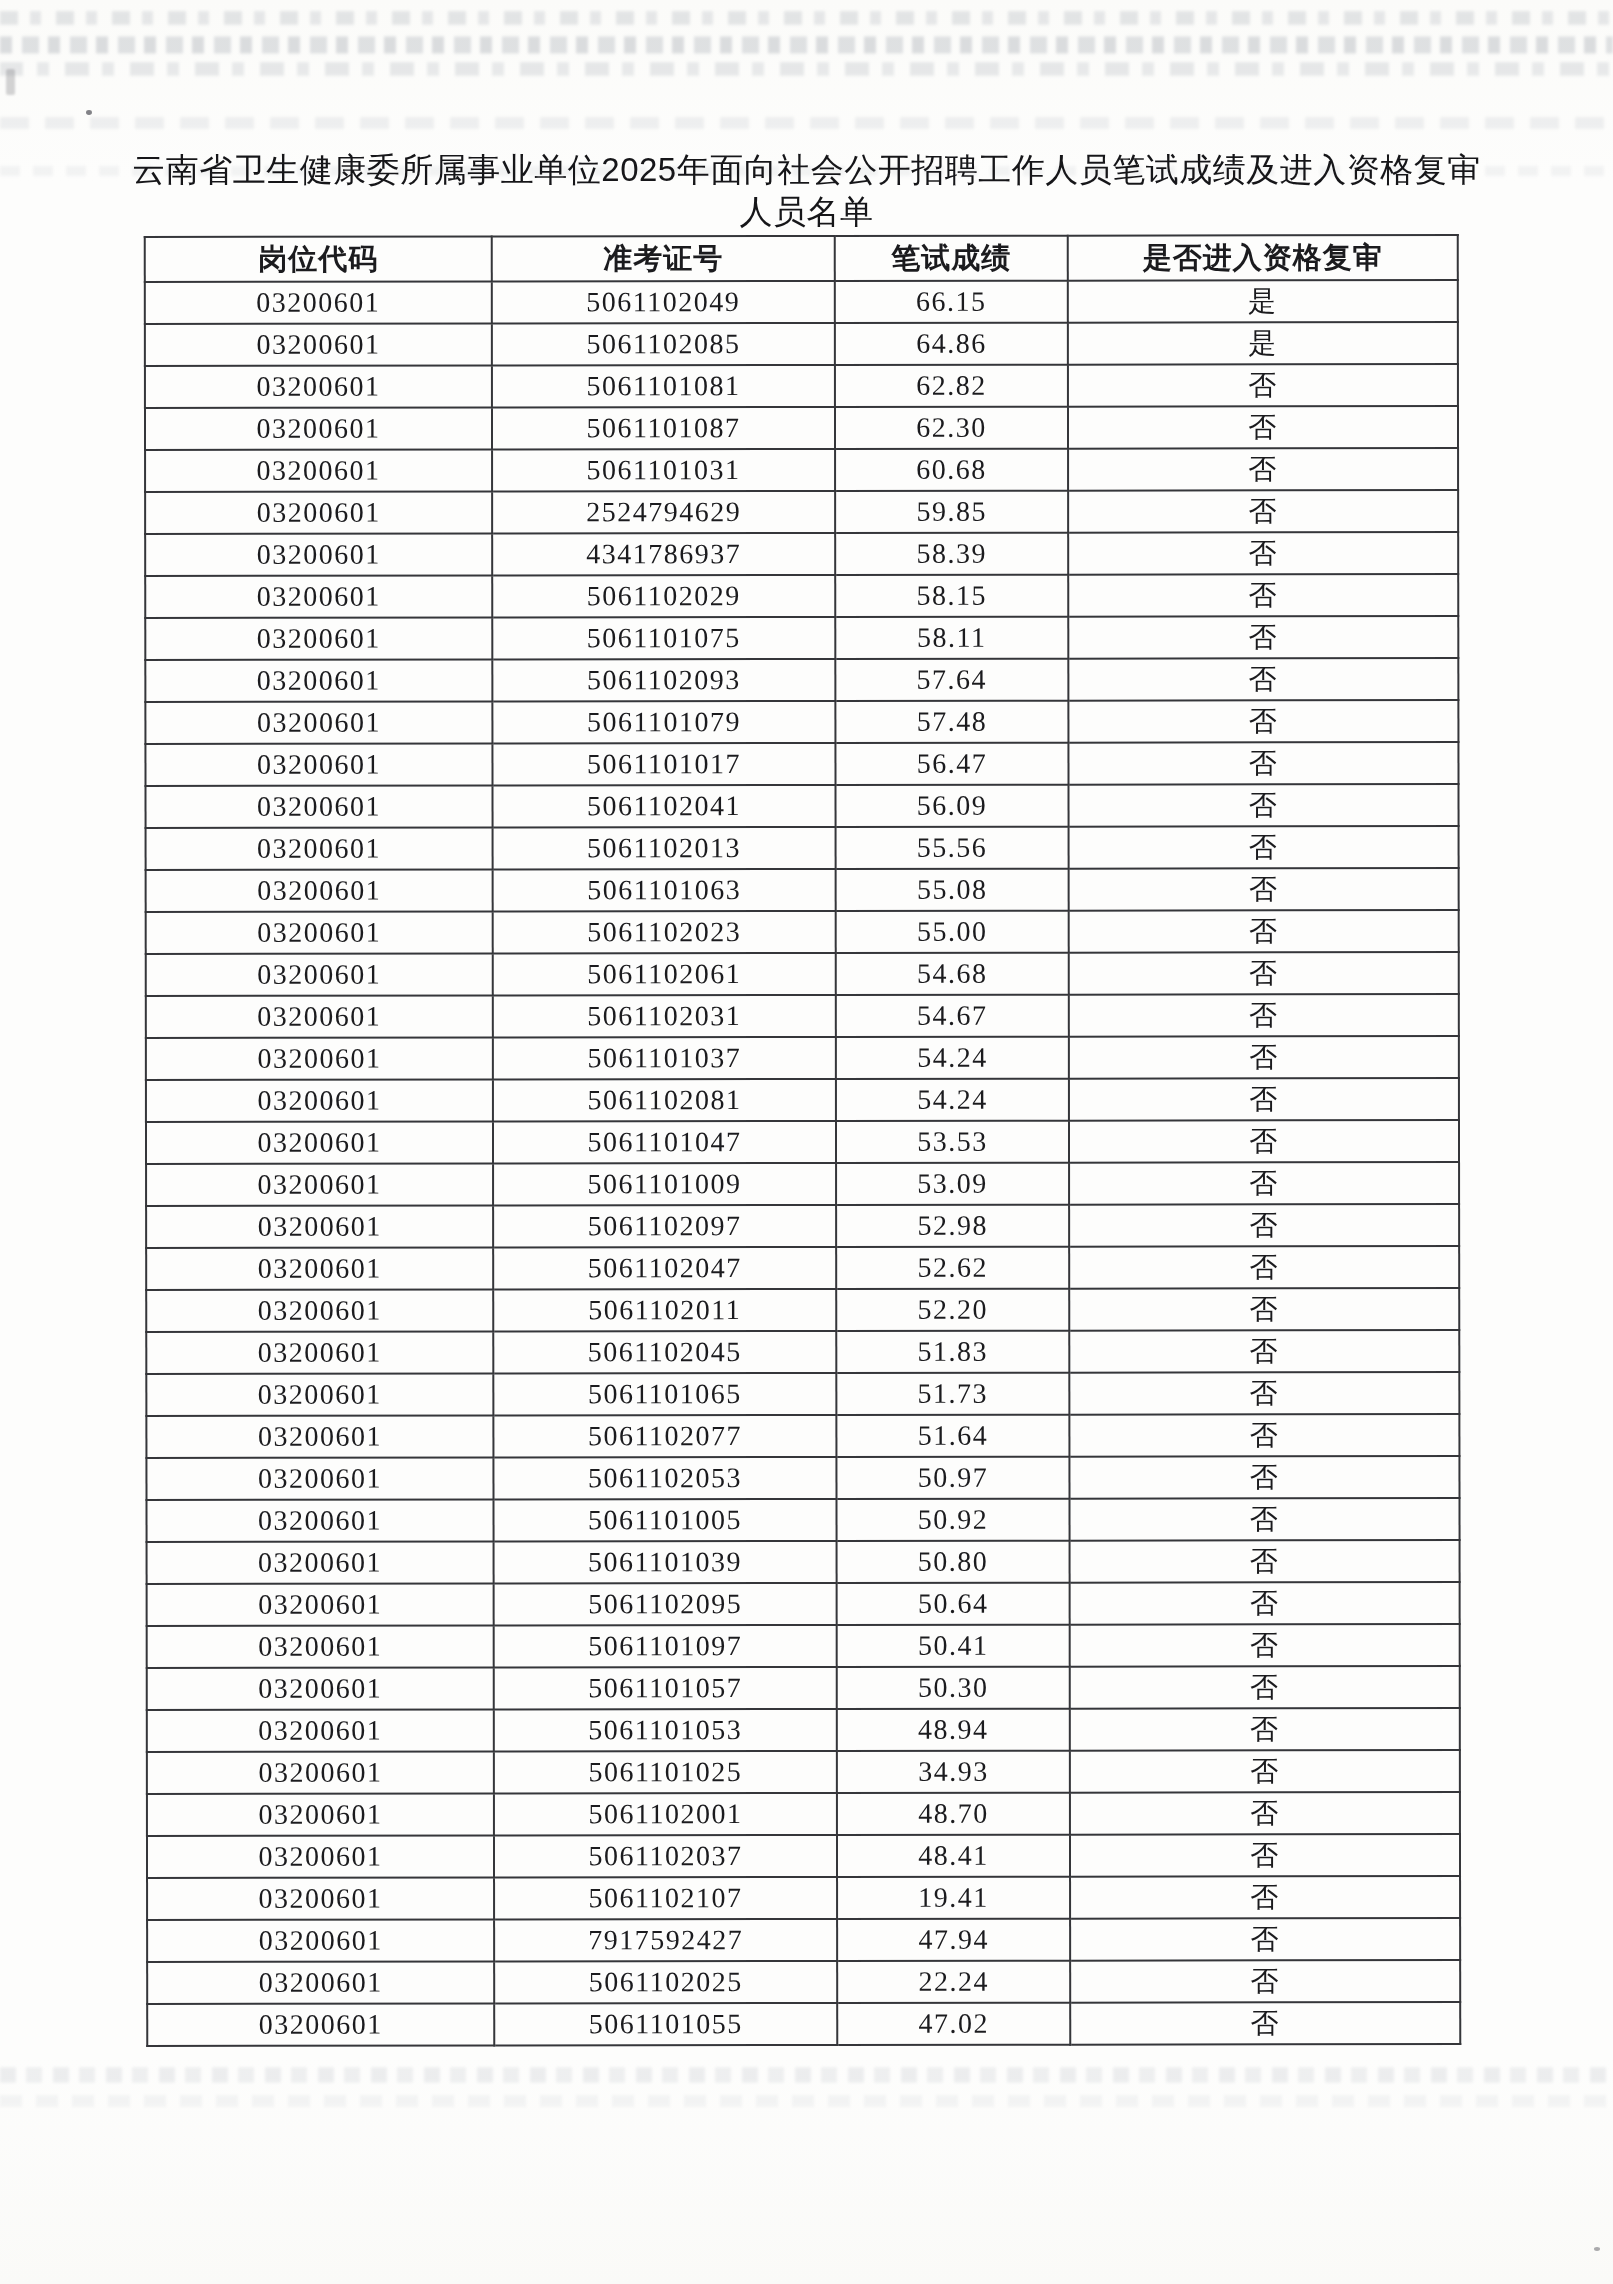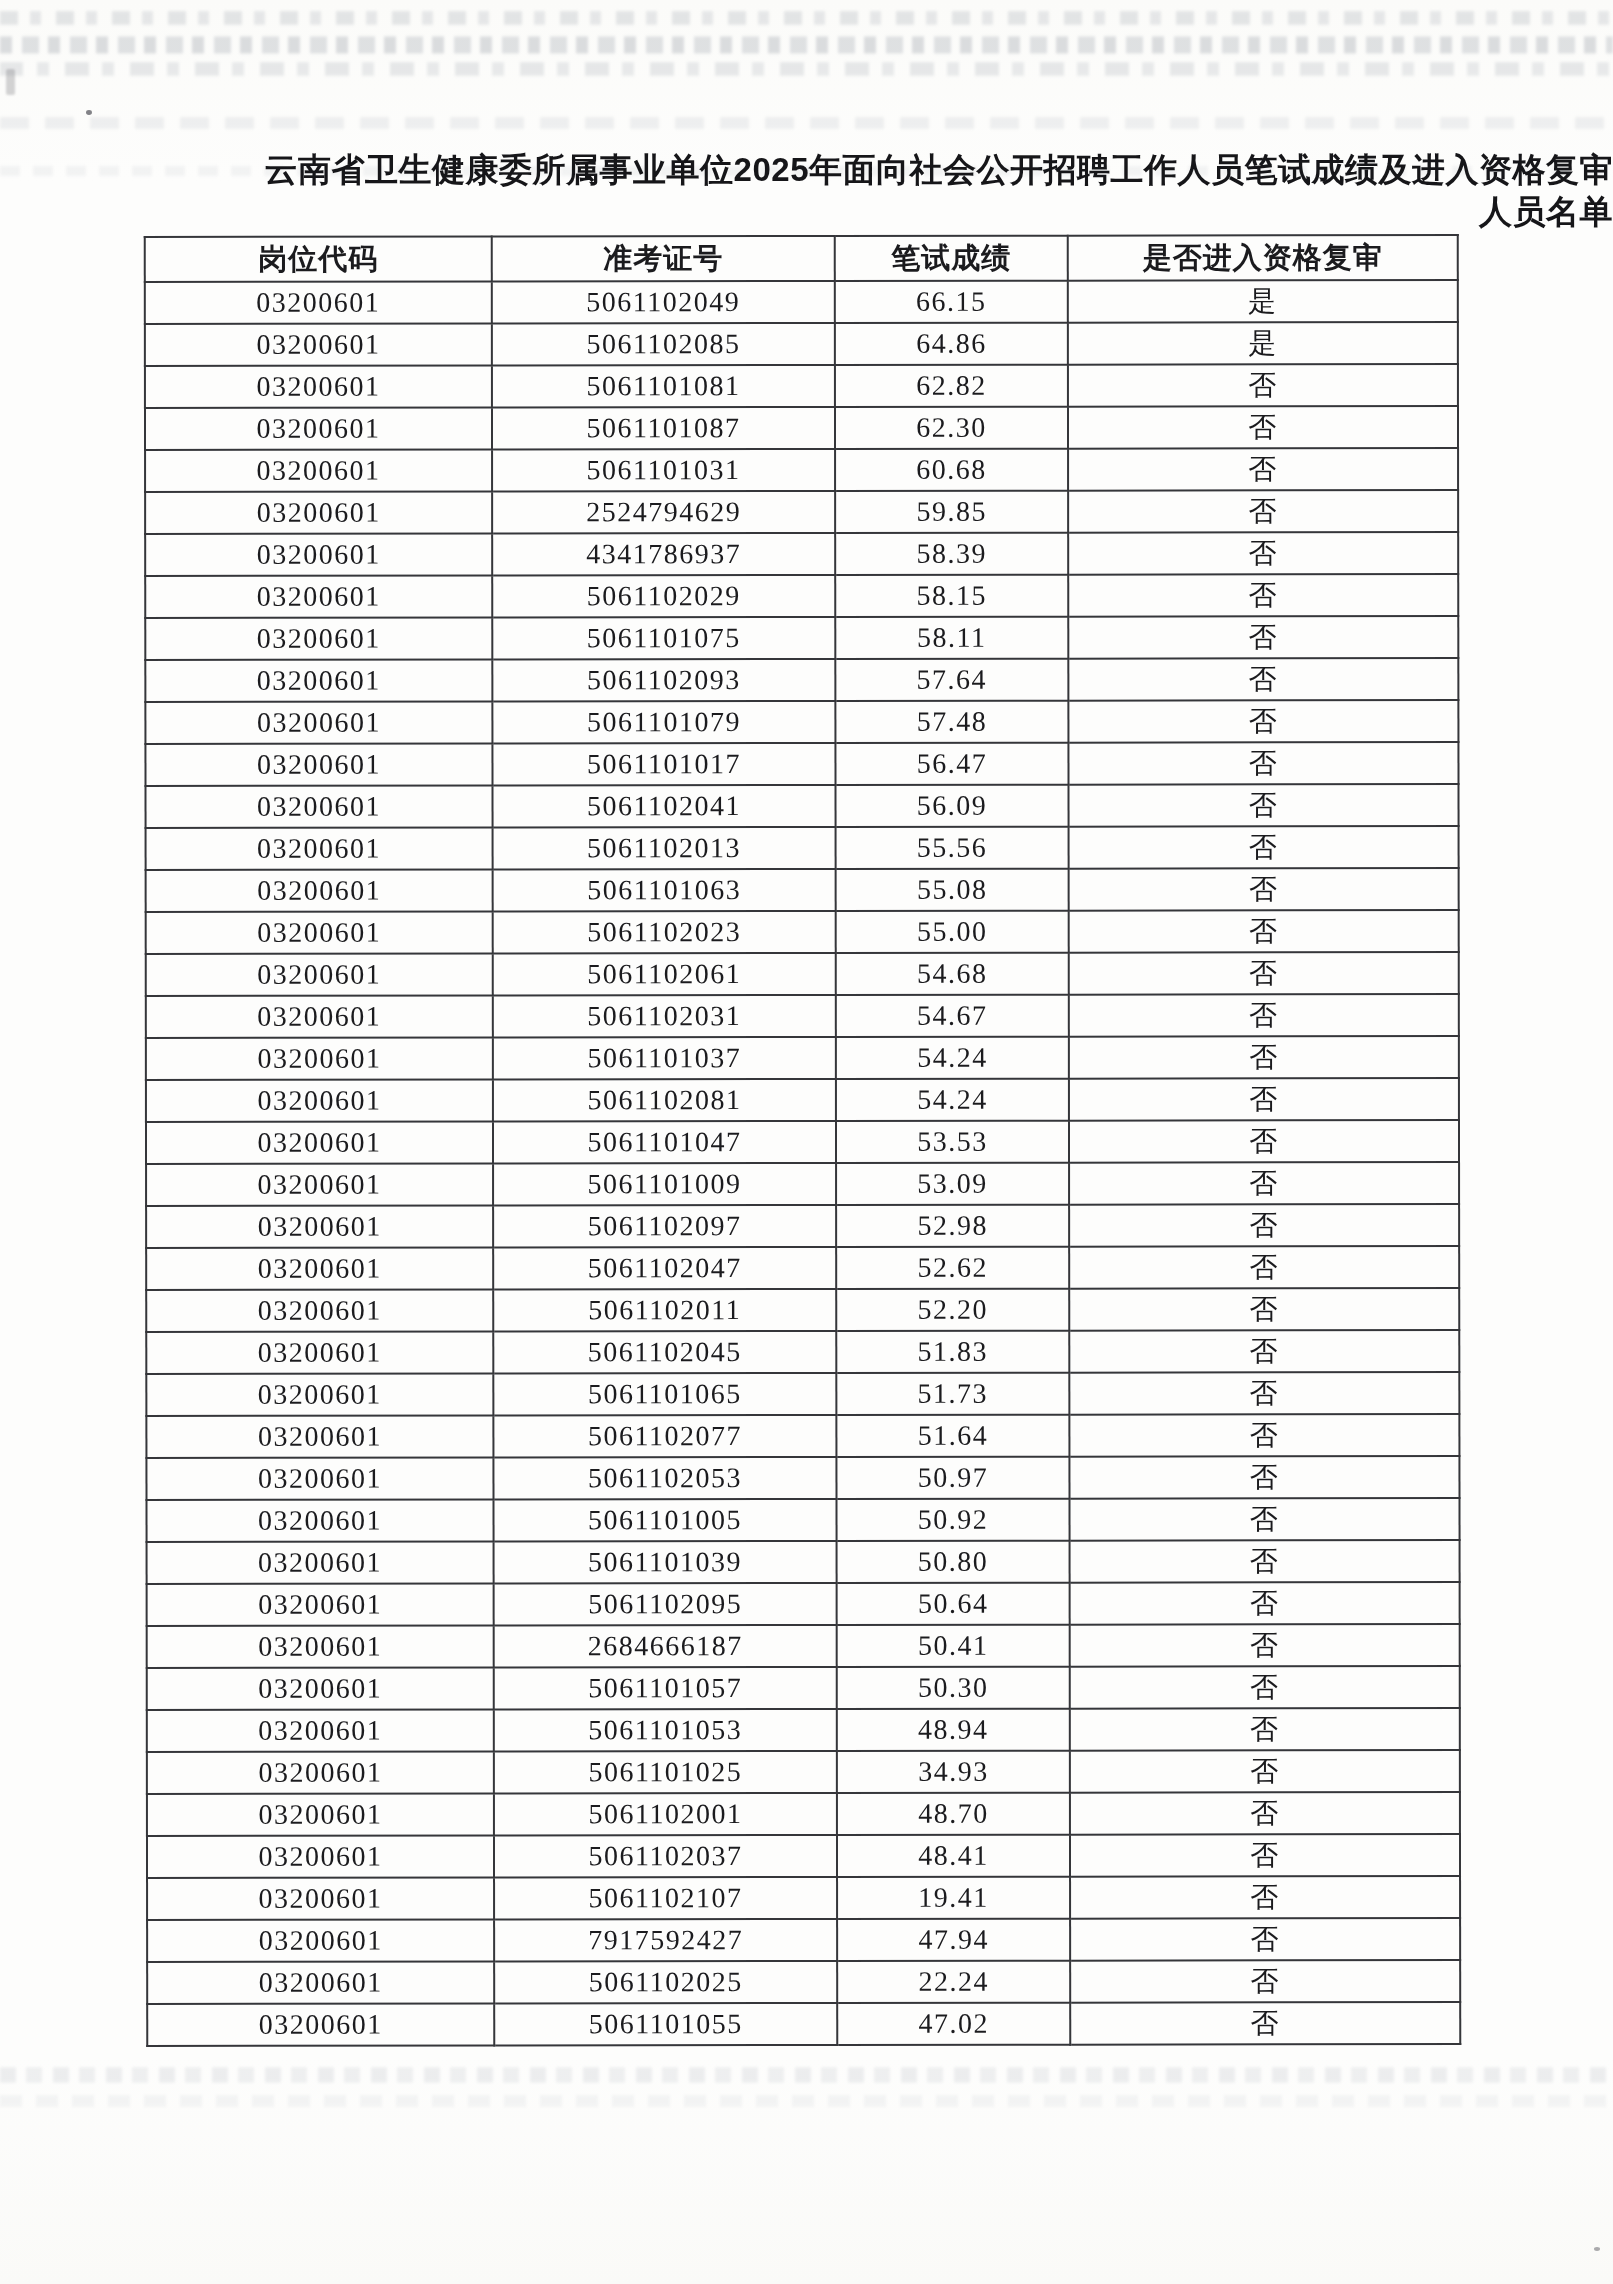--- a/index.html
+++ b/index.html
@@ -35,23 +35,23 @@
     background:repeating-linear-gradient(90deg,#99a0ab 0 15.7px,transparent 15.7px 26.5px,#a2a9b3 26.5px 42px,transparent 42px 53px);}
   .bleed-7{top:2094px;height:13.7px;opacity:.10;
     background:repeating-linear-gradient(90deg,#a0a7b1 0 21.6px,transparent 21.6px 36px);}
   .speck{position:absolute;border-radius:50%;background:#5a5a60;pointer-events:none;}
   .speck-1{left:86px;top:110px;width:5.9px;height:4.9px;opacity:.75;}
   .speck-2{left:5.9px;top:69px;width:8.8px;height:25.5px;border-radius:2px;opacity:.25;filter:blur(1px);}
   .speck-3{left:1594px;top:2247px;width:5.9px;height:3.9px;opacity:.5;}
 
   .title-block{
     position:absolute;top:149px;left:0;width:100%;
-    text-align:right;
+    text-align:center;
     font-family:"Liberation Sans","DejaVu Sans",sans-serif;
-    font-weight:700;
+    font-weight:400;
     color:#161619;
     font-size:33px;
     line-height:42px;
     letter-spacing:0.5px;
     margin:0;
   }
 
   table.score-table{
     position:absolute;
     left:145px;top:235px;
@@ -317,21 +317,21 @@
           <td>否</td>
         </tr>
         <tr>
           <td>03200601</td>
           <td>5061102095</td>
           <td>50.64</td>
           <td>否</td>
         </tr>
         <tr>
           <td>03200601</td>
-          <td>2684666187</td>
+          <td>5061101097</td>
           <td>50.41</td>
           <td>否</td>
         </tr>
         <tr>
           <td>03200601</td>
           <td>5061101057</td>
           <td>50.30</td>
           <td>否</td>
         </tr>
         <tr>

